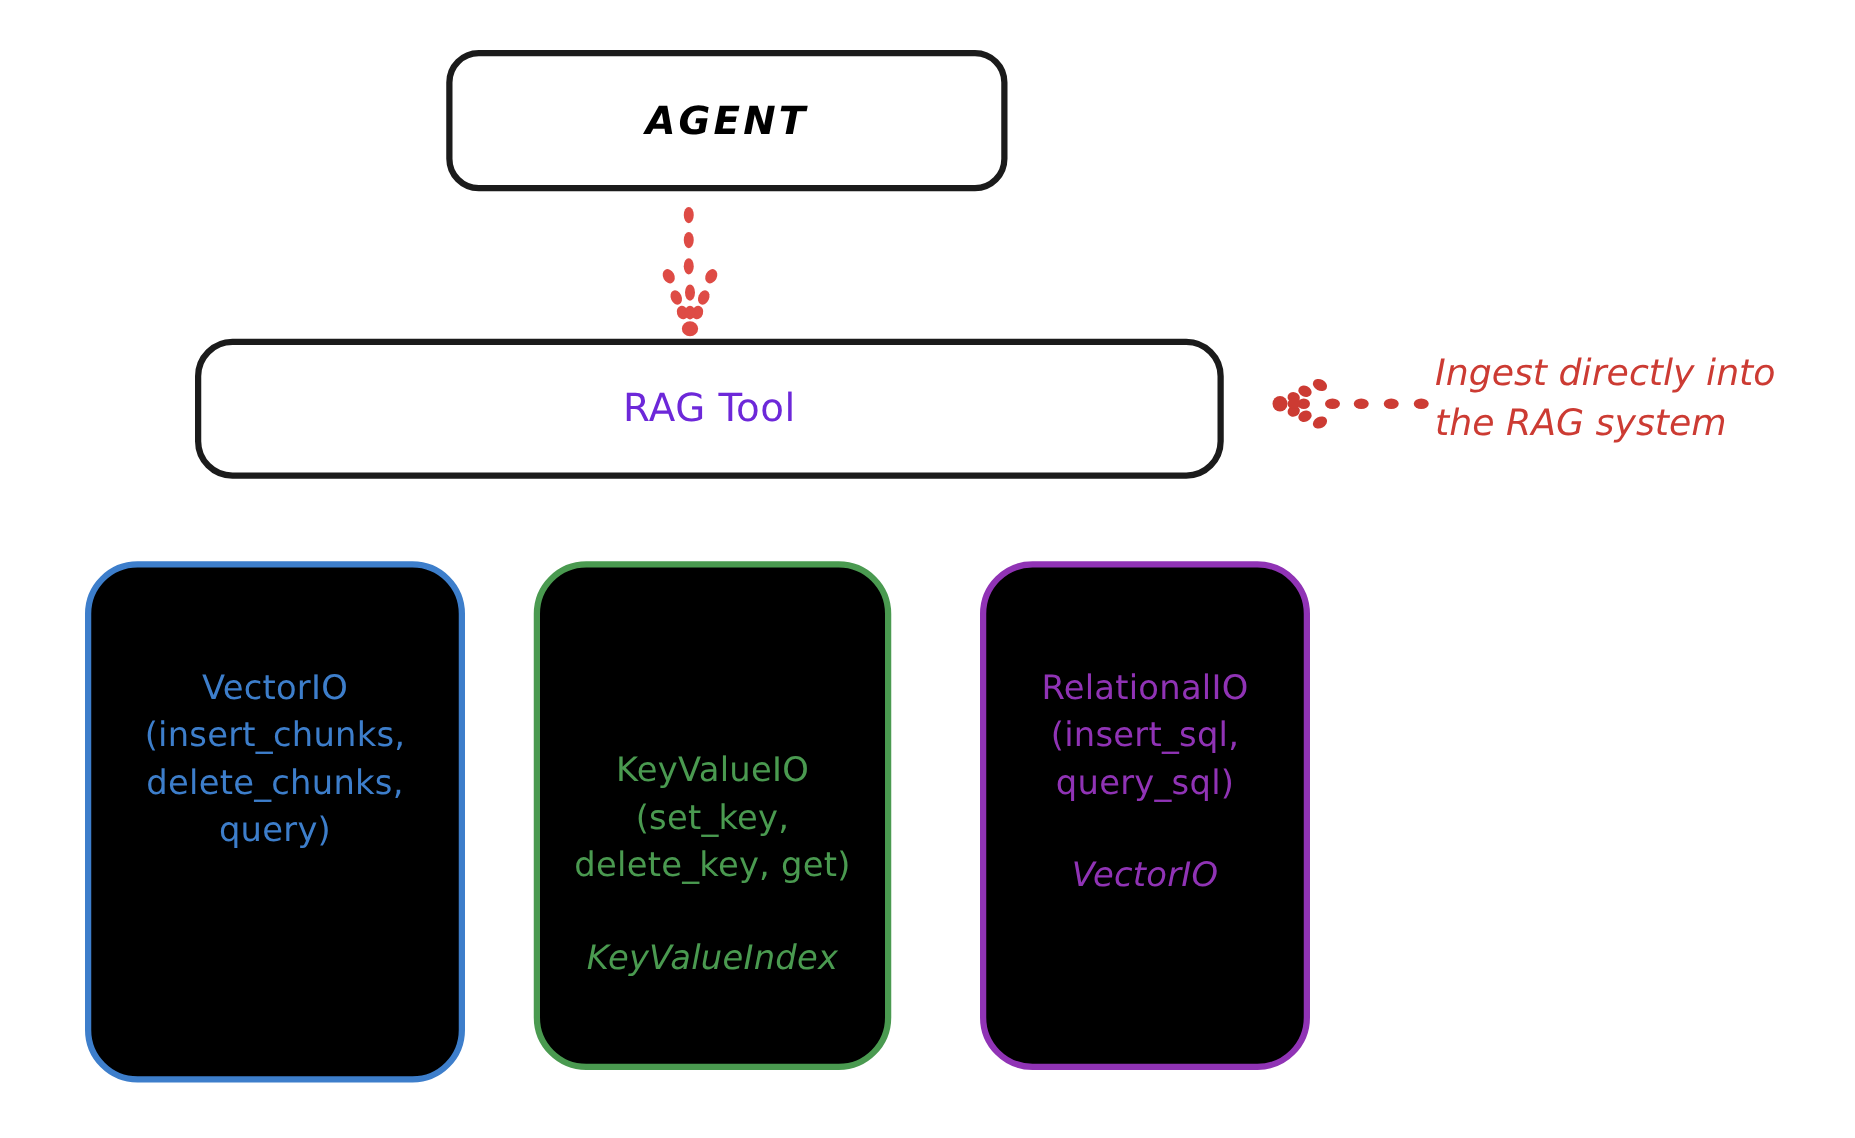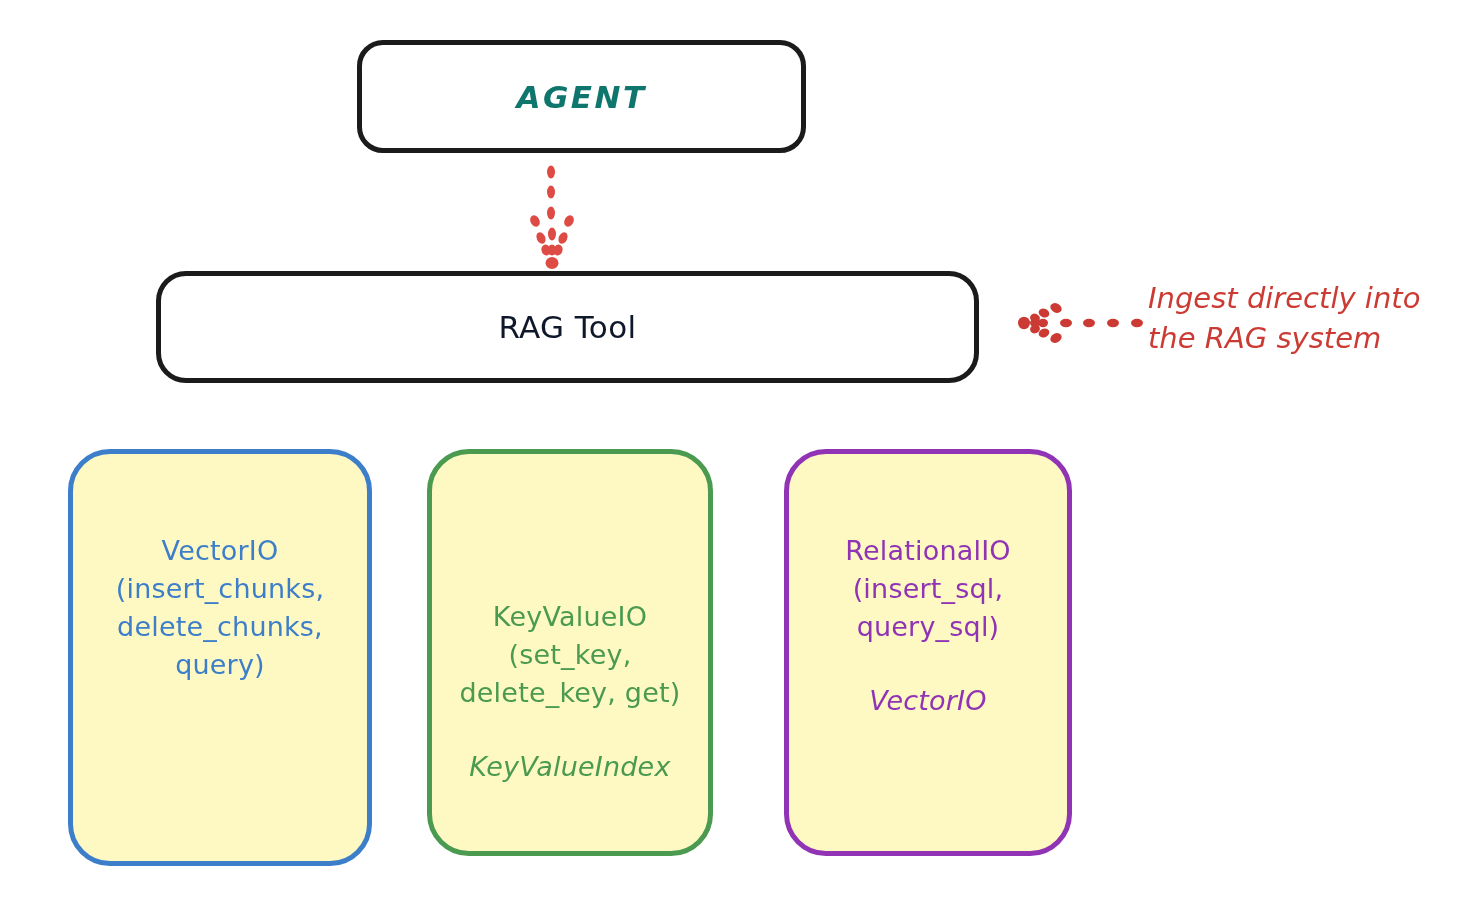--- a/index.html
+++ b/index.html
@@ -56,36 +56,36 @@
     height: 112px;
     border-radius: 30px;
   }
 
   .title-agent {
     font-family: "DejaVu Sans", sans-serif;
     font-size: 31px;
     font-style: italic;
     font-weight: 600;
     letter-spacing: 2.5px;
-    color: #0f766e;
+    color: #000000;
   }
   .title-ragtool {
     font-family: "DejaVu Sans", sans-serif;
     font-size: 31px;
     font-weight: 500;
     letter-spacing: 0.4px;
-    color: #0f172a;
+    color: #6d28d9;
   }
 
   
   .box-provider {
     border-width: 5px;
     border-style: solid;
     border-radius: 42px;
-    background: #fef9c3;
+    background: #000000;
     justify-content: flex-start;
     padding-top: 78px;
   }
   .box-vector {
     left: 68px;
     top: 449px;
     width: 304px;
     height: 417px;
     border-color: #3d7ecb;
   }
@@ -93,21 +93,21 @@
     left: 427px;
     top: 449px;
     width: 286px;
     height: 407px;
     border-color: #4a9a50;
     justify-content: center;
   }
   .box-relational {
     left: 784px;
     top: 449px;
-    width: 288px;
+    width: 264px;
     height: 407px;
     border-color: #9033b5;
   }
 
   .provider-api,
   .provider-index {
     font-family: "DejaVu Sans", sans-serif;
     font-size: 27px;
     line-height: 38px;
     font-weight: 500;

